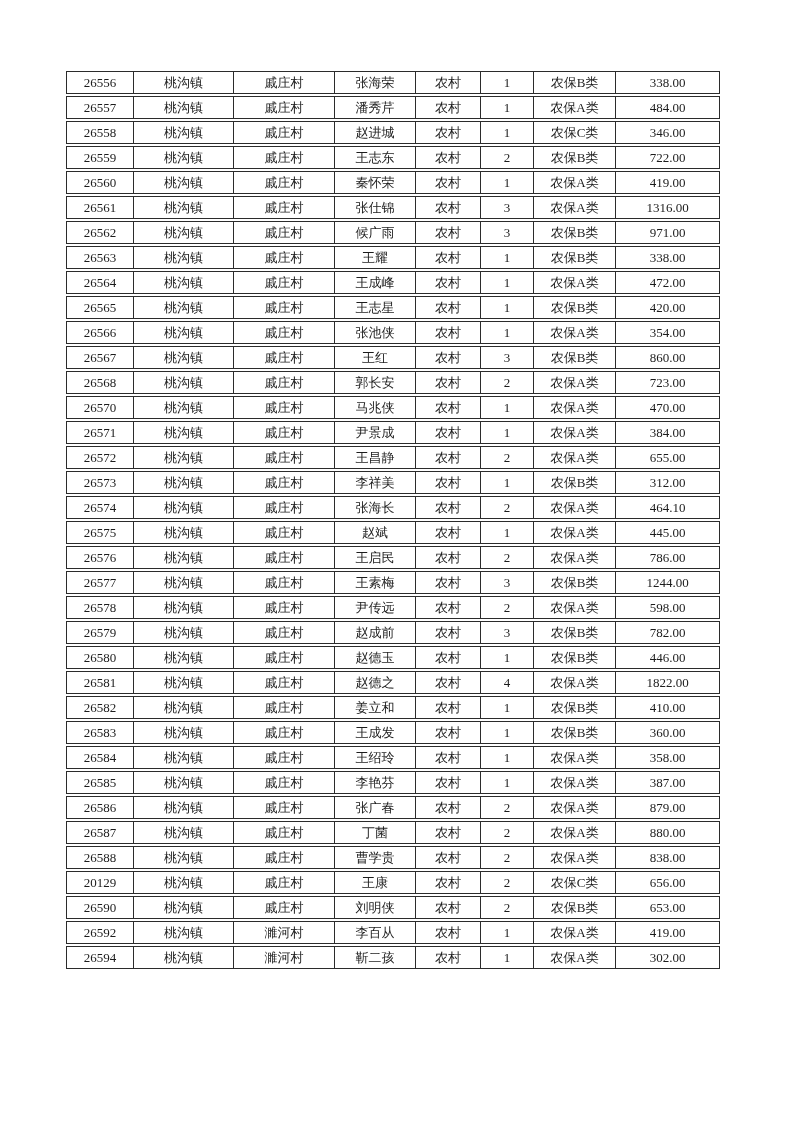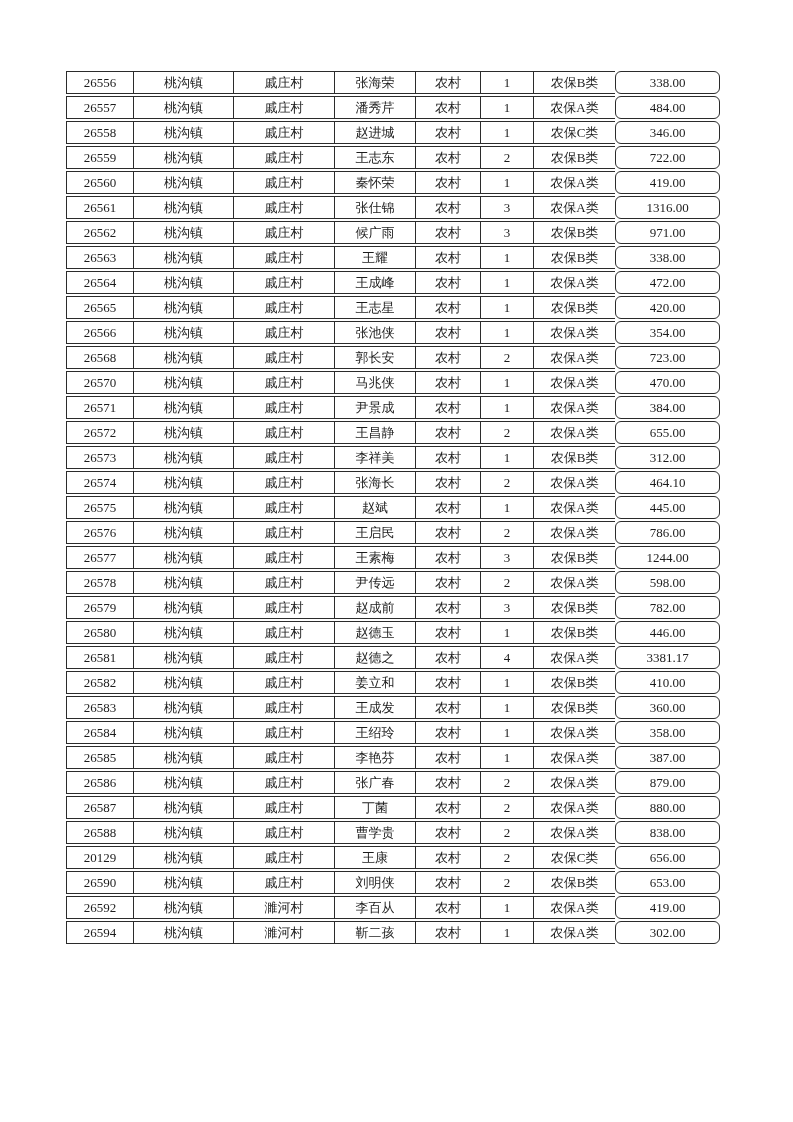--- a/index.html
+++ b/index.html
@@ -44,21 +44,20 @@
     text-align: center;
     vertical-align: middle;
     font-size: 13px;
     line-height: 21px;
     color: #1c1c1c;
     white-space: nowrap;
     overflow: hidden;
   }
   table.records td:last-child {
     border-right: 1px solid #2b2b2b;
-    border-radius: 6px;
   }
 </style>
 </head>
 <body>
 
 <div class="page">
   <table class="records">
     <colgroup>
       <col class="c-serial">
       <col class="c-town">
@@ -174,20 +173,30 @@
     <td>26566</td>
     <td>桃沟镇</td>
     <td>戚庄村</td>
     <td>张池侠</td>
     <td>农村</td>
     <td>1</td>
     <td>农保A类</td>
     <td>354.00</td>
   </tr>
         <tr>
+    <td>26567</td>
+    <td>桃沟镇</td>
+    <td>戚庄村</td>
+    <td>王红</td>
+    <td>农村</td>
+    <td>3</td>
+    <td>农保B类</td>
+    <td>860.00</td>
+  </tr>
+        <tr>
     <td>26568</td>
     <td>桃沟镇</td>
     <td>戚庄村</td>
     <td>郭长安</td>
     <td>农村</td>
     <td>2</td>
     <td>农保A类</td>
     <td>723.00</td>
   </tr>
         <tr>
@@ -301,21 +310,21 @@
     <td>446.00</td>
   </tr>
         <tr>
     <td>26581</td>
     <td>桃沟镇</td>
     <td>戚庄村</td>
     <td>赵德之</td>
     <td>农村</td>
     <td>4</td>
     <td>农保A类</td>
-    <td>3381.17</td>
+    <td>1822.00</td>
   </tr>
         <tr>
     <td>26582</td>
     <td>桃沟镇</td>
     <td>戚庄村</td>
     <td>姜立和</td>
     <td>农村</td>
     <td>1</td>
     <td>农保B类</td>
     <td>410.00</td>

